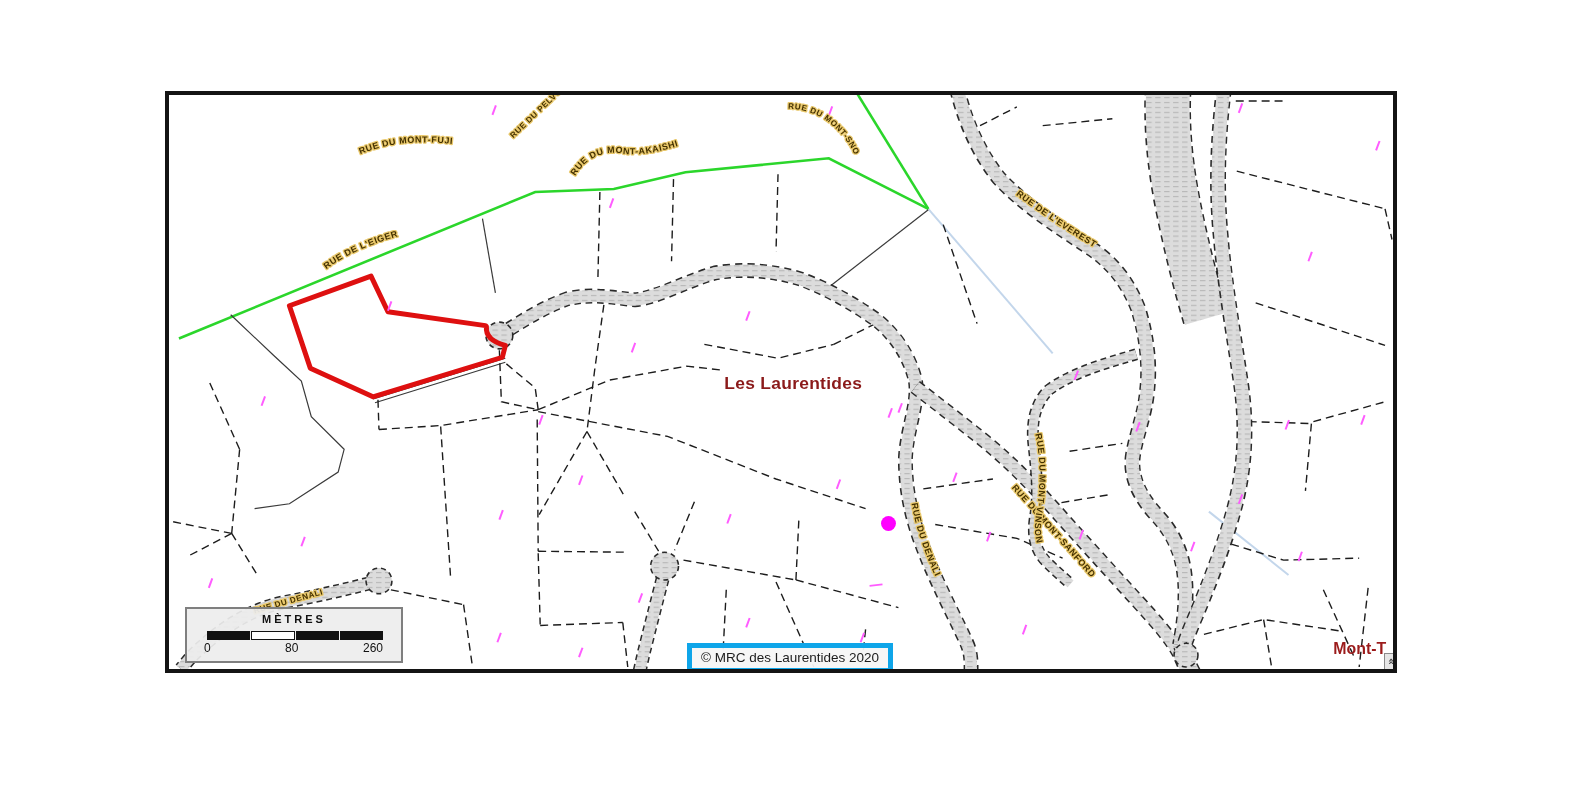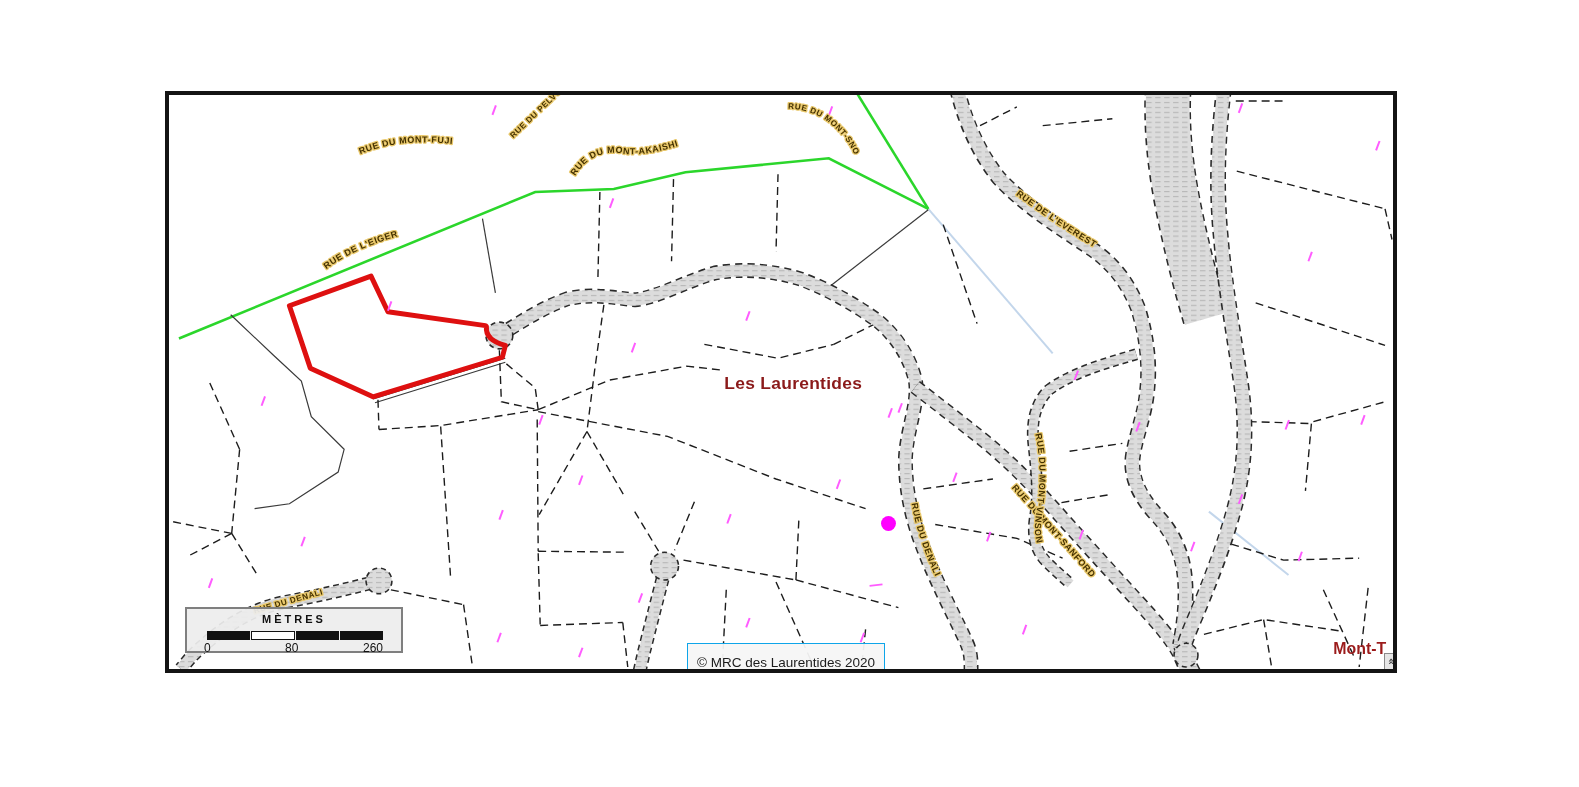--- a/index.html
+++ b/index.html
@@ -10,37 +10,37 @@
   .map-frame svg{display:block;}
 
   
   .slabel{font:bold 9px "Liberation Sans", sans-serif;letter-spacing:.6px;fill:#433000;
           stroke:#E9C86B;stroke-width:2.6px;paint-order:stroke;stroke-linejoin:round;}
   .slabel.small{font-size:8.2px;}
   .region-label{font:bold 17.5px "Liberation Sans", sans-serif;letter-spacing:.3px;fill:#8B1A1A;}
   .edge-label{font:bold 16px "Liberation Sans", sans-serif;fill:#9B1B1B;}
 
   
-  .scalebox{position:absolute;left:16px;top:512px;width:218px;height:46px;
+  .scalebox{position:absolute;left:16px;top:512px;width:218px;height:56px;
             background:rgba(237,237,237,.93);border:2px solid #7f7f7f;box-sizing:border-box;z-index:5;}
   .scalebox .title{text-align:center;margin-top:4px;font:bold 11px "Liberation Sans", sans-serif;
                    letter-spacing:3px;color:#111;}
   .scalebar{position:absolute;left:20px;top:22px;width:176px;height:9px;display:flex;}
   .scalebar .seg{width:44px;box-sizing:border-box;border:1px solid #111;}
   .scalebar .seg+.seg{margin-left:1px;}
   .seg.b{background:#111;} .seg.w{background:#fff;}
   .scalelabels{position:absolute;left:0;top:32px;width:218px;height:16px;
                font:12px "Liberation Sans", sans-serif;color:#111;}
   .scalelabels .t0{position:absolute;left:17px;}
   .scalelabels .t80{position:absolute;left:98px;text-align:right;}
   .scalelabels .t160{position:absolute;left:176px;}
 
   
-  .attribution{position:absolute;left:518px;top:548px;padding:11px 9px 3px 9px;
-               background:rgba(246,246,246,.95);border:1px solid #0ea5e9;
+  .attribution{position:absolute;left:518px;top:548px;padding:2px 9px 3px 9px;
+               background:rgba(246,246,246,.95);border:5px solid #0ea5e9;
                font:13.5px "Liberation Sans", sans-serif;color:#1b1b1b;z-index:5;white-space:nowrap;}
 
   
   .corner-btn{position:absolute;left:1215px;top:558px;width:15px;height:17px;
               background:#e6e6e6;border:1px solid #8a8a8a;box-sizing:border-box;z-index:6;
               display:flex;align-items:center;justify-content:center;cursor:pointer;}
   .corner-btn .glyph{display:inline-block;transform:rotate(90deg);
                      font:bold 11px "DejaVu Sans", sans-serif;color:#444;line-height:1;}
 </style>
 </head>

